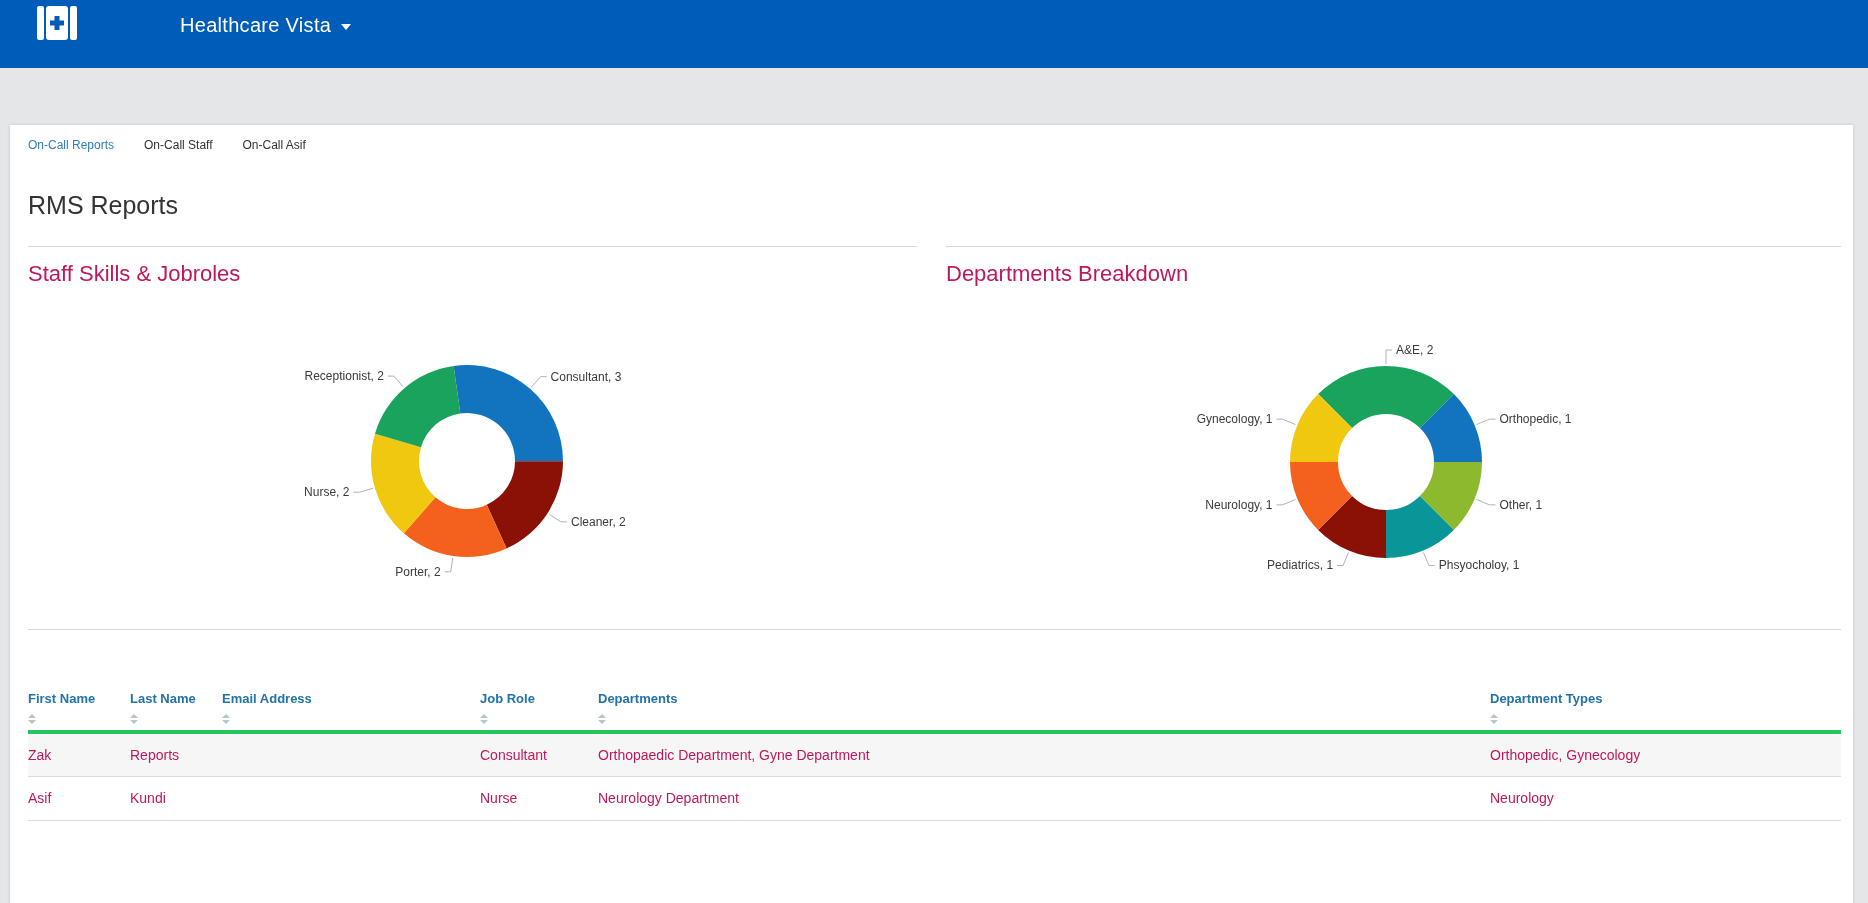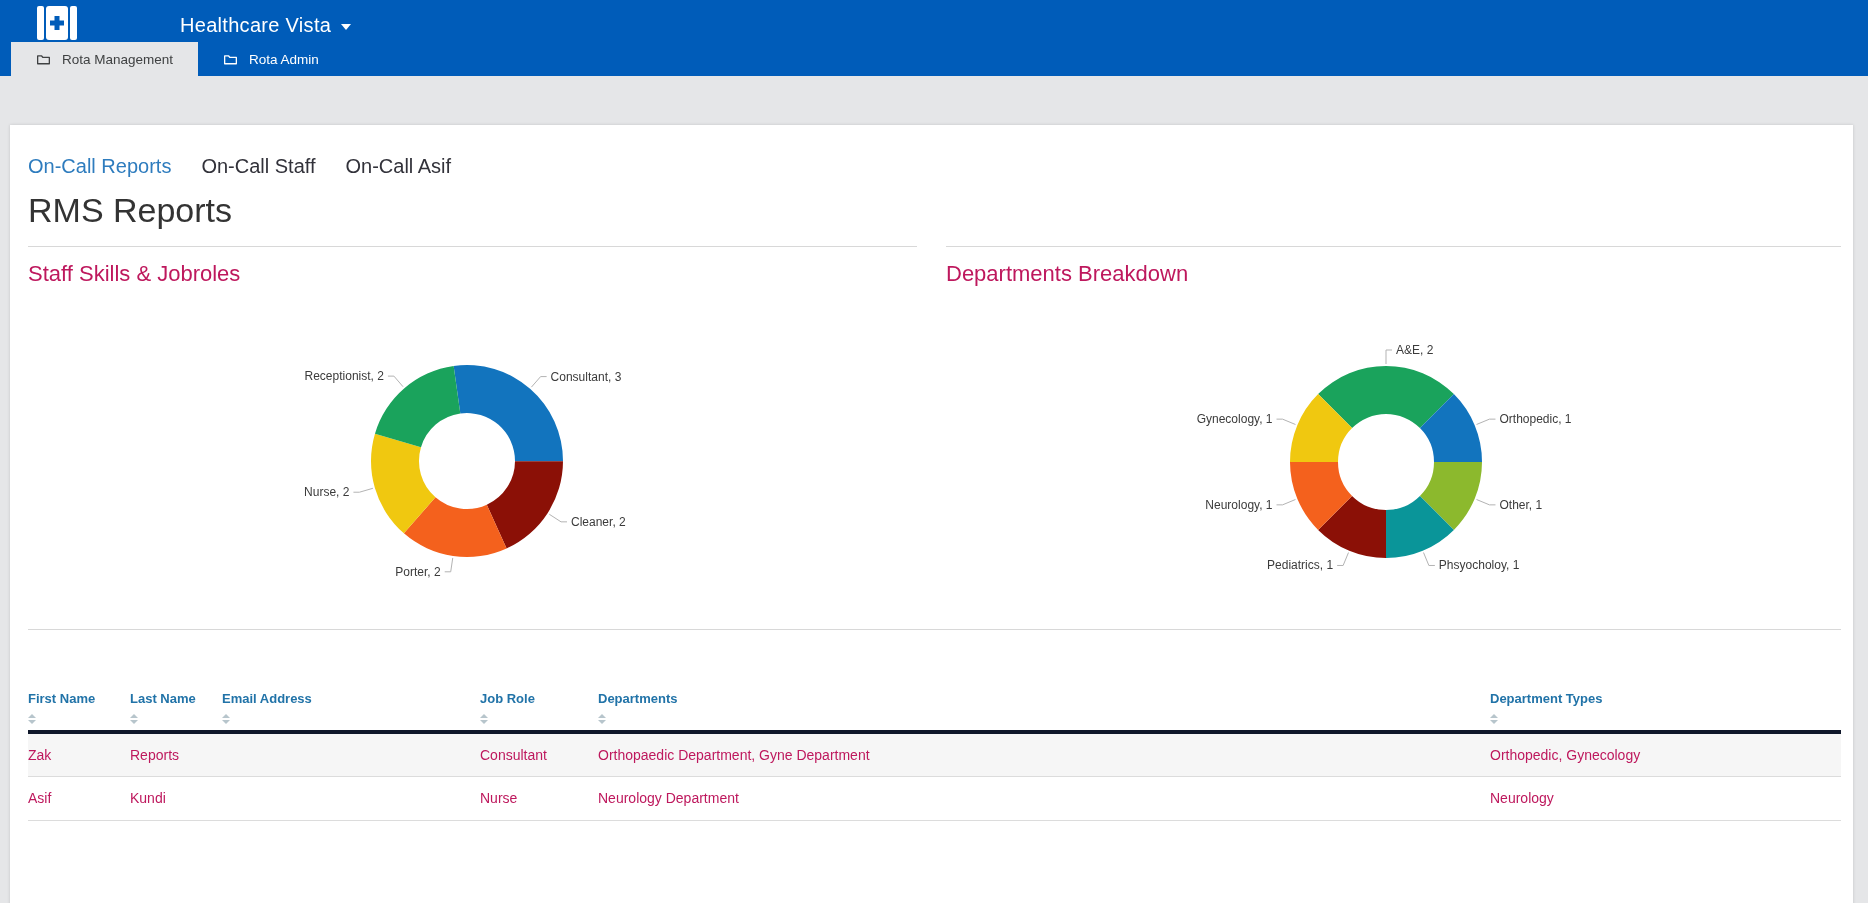--- a/index.html
+++ b/index.html
@@ -5,21 +5,21 @@
   * { margin:0; padding:0; box-sizing:border-box; }
   html,body { width:1868px; height:903px; overflow:hidden; }
   body {
     background:#e5e6e8;
     font-family:"Liberation Sans", sans-serif;
     color:#3f3f3f;
     position:relative;
   }
   
   .app-header {
-    position:absolute; left:0; top:0; width:1868px; height:76px;
+    position:absolute; left:0; top:0; width:1868px; height:68px;
     background:#005cb9;
   }
   .logo {
     position:absolute; left:37px; top:6px; width:42px; height:34px;
     display:flex; align-items:stretch; gap:2px;
   }
   .logo .bar { width:7px; background:#fff; border-radius:2px; }
   .logo .core { width:22px; background:#fff; border-radius:3px; position:relative; }
   .logo .core::before, .logo .core::after {
     content:""; position:absolute; left:50%; top:50%; transform:translate(-50%,-50%);
@@ -44,41 +44,41 @@
   }
   .tab.active { background:#e5e6e8; color:#3f4142; }
   .tab .folder { flex:0 0 auto; display:block; }
   
   .card {
     position:absolute; left:10px; top:125px; width:1843px; height:800px;
     background:#fff; box-shadow:0 0 3px rgba(0,0,0,.15);
   }
   .subnav { position:absolute; left:18px; top:13px; display:flex; }
   .subnav a {
-    font-size:20px; color:#32323a; text-decoration:none; margin-right:30px; cursor:pointer;margin-top:17px;
+    font-size:12px; color:#32323a; text-decoration:none; margin-right:30px; cursor:pointer;
   }
   .subnav a.active { color:#2e7cbe; }
-  .page-title { position:absolute; left:18px; top:66px; font-size:34px; font-weight:400; color:#333; }
+  .page-title { position:absolute; left:18px; top:66px; font-size:25px; font-weight:400; color:#333; }
   .col-divider { position:absolute; top:121px; height:1px; background:#d8d8d8; }
   .col-divider.left  { left:18px;  width:889px; }
   .col-divider.right { left:936px; width:895px; }
   .chart-title { position:absolute; top:136px; font-size:22px; font-weight:400; color:#be185d; }
   .chart-title.left  { left:18px; }
   .chart-title.right { left:936px; }
   #charts { position:absolute; left:0; top:0; width:1843px; height:790px; pointer-events:none; }
   #charts path.slice { pointer-events:auto; cursor:pointer; }
   .full-divider { position:absolute; left:18px; top:504px; width:1813px; height:1px; background:#d8d8d8; }
   .table-title { position:absolute; left:18px; top:510px; font-size:22px; font-weight:400; color:#383838; }
   
   .grid-wrap { position:absolute; left:18px; top:560px; width:1813px; }
   table { border-collapse:collapse; table-layout:fixed; width:1813px; }
   th {
     text-align:left; vertical-align:top; padding:6px 0 6px 0;
     font-size:13px; font-weight:700; color:#2173a8;
-    border-bottom:4px solid #0f172a; cursor:pointer;
+    border-bottom:4px solid #22c55e; cursor:pointer;
   }
   .sort-icon { margin-top:4px; display:inline-flex; flex-direction:column; align-items:center; }
   .sort-icon i { display:block; width:0; height:0; border-left:4px solid transparent; border-right:4px solid transparent; }
   .sort-icon .up   { border-bottom:4px solid #b7c5cc; }
   .sort-icon .down { border-top:4px solid #b7c5cc; margin-top:2px; }
   td {
     height:44px; padding:0 8px 0 0; font-size:14px; color:#be185d;
     border-bottom:1px solid #dcdcdc; overflow:hidden; white-space:nowrap;
   }
   tbody tr:nth-child(odd)  { background:#f6f6f6; }
@@ -90,34 +90,20 @@
 <header class="app-header">
   <div class="logo">
     <div class="bar"></div>
       <div class="core"></div>
       <div class="bar"></div>
   </div>
   <div class="app-title-wrap">
     <span class="app-title">Healthcare Vista</span>
     <span class="caret"></span>
   </div>
-  <nav class="tabs" id="tabs">
-      <div class="tab active">
-        <svg class="folder" width="15" height="13" viewBox="0 0 16 14">
-          <path d="M1.7 3.2 L6 3.2 L7.4 4.8 L14.3 4.8 L14.3 11.6 L1.7 11.6 Z" fill="none" stroke="currentColor" stroke-width="1.4" stroke-linejoin="round"></path>
-        </svg>
-        <span>Rota Management</span>
-      </div>
-      <div class="tab">
-        <svg class="folder" width="15" height="13" viewBox="0 0 16 14">
-          <path d="M1.7 3.2 L6 3.2 L7.4 4.8 L14.3 4.8 L14.3 11.6 L1.7 11.6 Z" fill="none" stroke="currentColor" stroke-width="1.4" stroke-linejoin="round"></path>
-        </svg>
-        <span>Rota Admin</span>
-      </div>
-    </nav>
 </header>
 
 <main class="card">
   <nav class="subnav" id="subnav">
       <a class="active">On-Call Reports</a>
       <a class="">On-Call Staff</a>
       <a class="">On-Call Asif</a>
     </nav>
   <h1 class="page-title">RMS Reports</h1>
 

